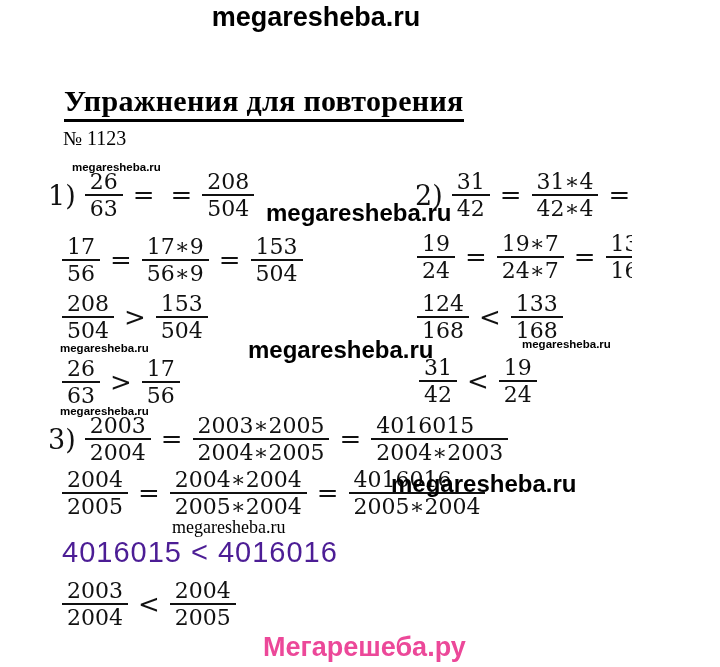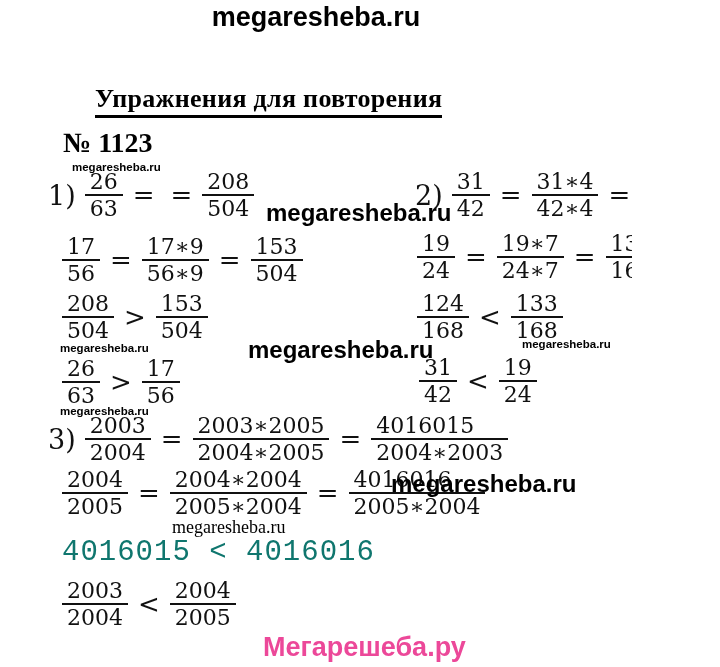--- a/index.html
+++ b/index.html
@@ -33,48 +33,48 @@
     font-weight:normal;font-size:18px;color:#000;white-space:nowrap;
   }
   .footer-brand{
     position:absolute;left:263px;top:632px;
     font-family:"Liberation Sans", sans-serif;
     font-weight:bold;font-size:27px;color:#ec4899;white-space:nowrap;
   }
   
   .heading{
     position:absolute;left:64px;top:84px;
-    font-weight:bold;font-size:26px;
+    font-weight:bold;font-size:30px;
     border-bottom:3px solid #000;padding-bottom:1px;
-    white-space:nowrap;letter-spacing:0.3px;margin-left:31px;
+    white-space:nowrap;letter-spacing:0.3px;
   }
   .exnum{
     position:absolute;left:63px;top:127px;
-    font-weight:bold;font-size:28px;white-space:nowrap;
+    font-weight:normal;font-size:20px;white-space:nowrap;
   }
   
   .eq{
     position:absolute;
     display:flex;align-items:center;
     font-family:"DejaVu Serif", serif;
     color:#111;white-space:nowrap;
   }
   .eq .label{font-size:27px;margin-right:7px;font-family:"DejaVu Serif", serif;}
   .eq .frac{
     display:inline-flex;flex-direction:column;
     text-align:left;margin:0 2px;
     font-size:22px;line-height:1.06;
   }
   .eq .frac .num{border-bottom:2px solid #111;padding:0 5px 1px;}
   .eq .frac .den{padding:1px 5px 0;}
   .eq .op{font-size:26px;margin:0 8px;}
   .plain-compare{
     position:absolute;left:62px;top:536px;
-    font-family:Liberation Mono, monospace;
-    font-size:29px;color:#0f766e;white-space:nowrap;letter-spacing:1px;
+    font-family:Liberation Sans, sans-serif;
+    font-size:29px;color:#4c1d95;white-space:nowrap;letter-spacing:1px;
   }
 </style>
 </head>
 <body>
 
 <div class="page">
 
   <div class="wm-top">megaresheba.ru</div>
 
   <div class="heading">Упражнения для повторения</div>

